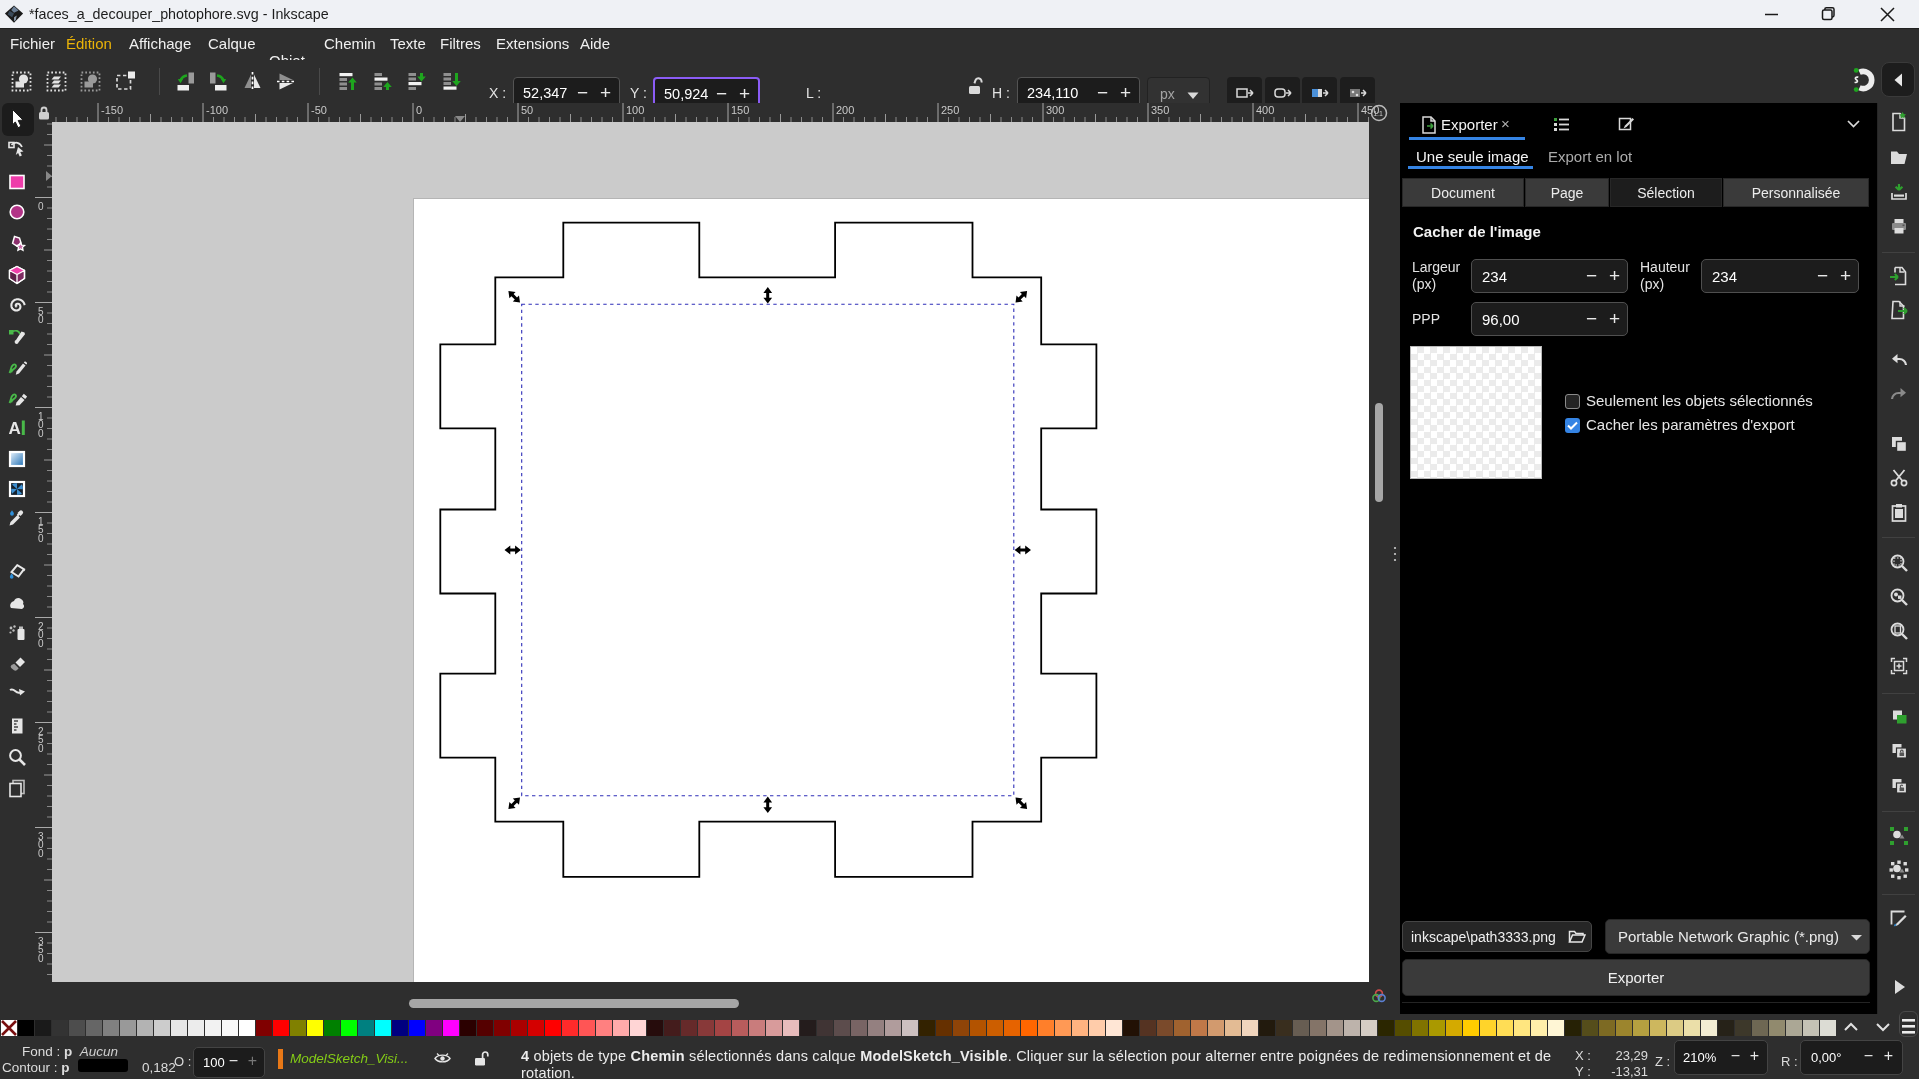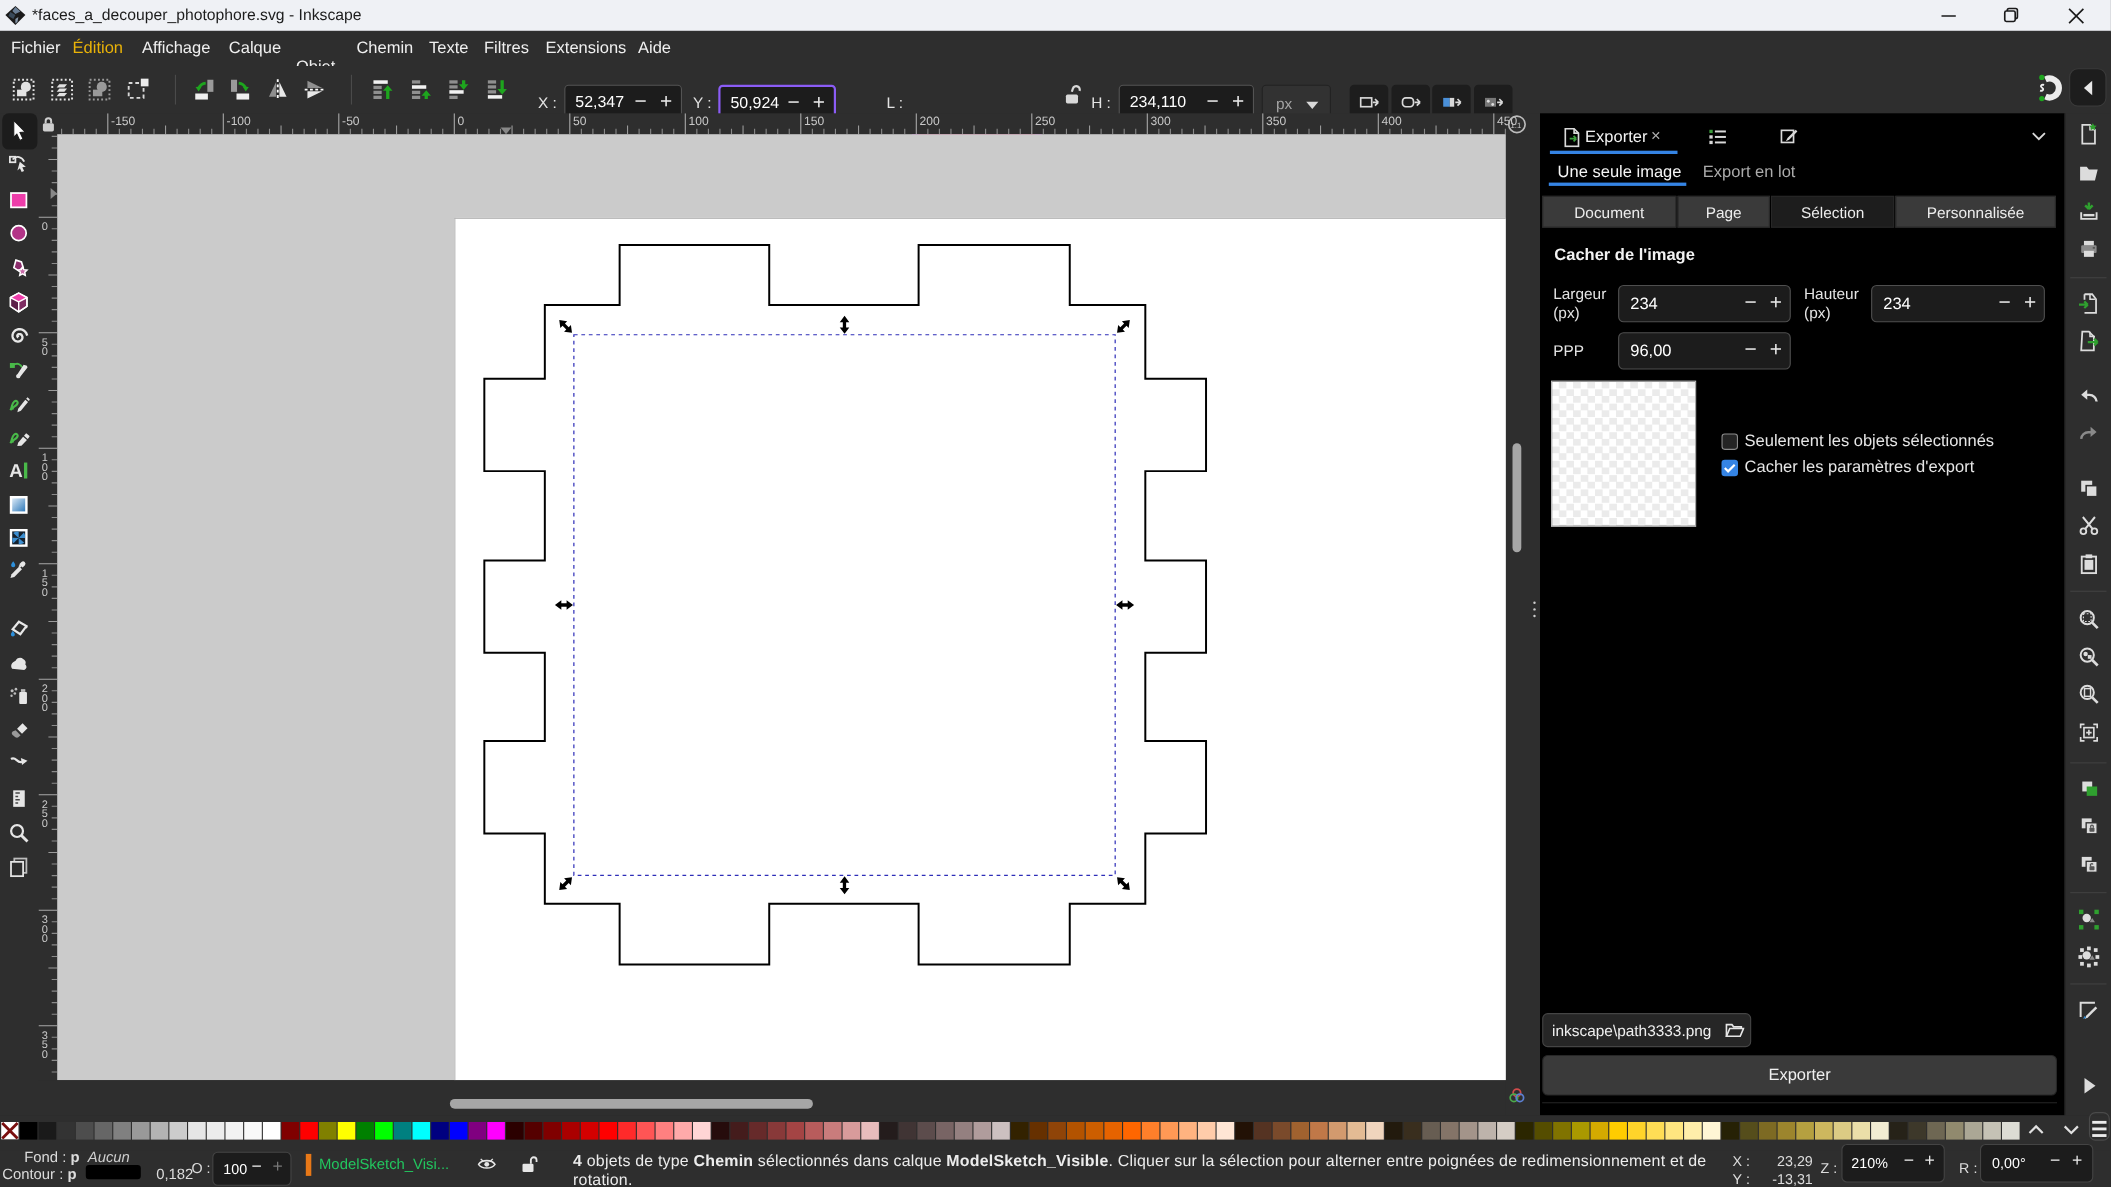--- a/index.html
+++ b/index.html
@@ -629,20 +629,26 @@
         <path d="M1 4.5 L4 7.5 L10 1.5" fill="none" stroke="#fff" stroke-width="2"></path>
       </svg>
 <div class="abs" style="left:186px;top:313px;font-size:15px;color:#e6e6e6;">Cacher les paramètres d'export</div>
 <div class="abs" style="left:2px;top:818px;width:190px;height:31px;background:#262626;border:1px solid #454545;border-radius:5px;">
         <div class="abs" style="left:8px;top:7px;font-size:14px;color:#f0f0f0;white-space:nowrap;">inkscape\path3333.png</div>
       </div>
 <svg class="ic" style="left:168px;top:826px" width="18" height="15" viewBox="0 0 18 15">
         <path d="M1.5 13 V2.5 h5 l1.5 2 h7 V6" fill="none" stroke="#e6e6e6" stroke-width="1.5"></path>
         <path d="M1.5 13 L4.5 6 h12.5 l-3 7z" fill="none" stroke="#e6e6e6" stroke-width="1.5"></path>
       </svg>
+<div class="abs" style="left:205px;top:816px;width:265px;height:35px;background:#3a3a3a;border:1px solid #272727;border-radius:5px;">
+        <div class="abs" style="left:12px;top:8px;font-size:15px;color:#ececec;">Portable Network Graphic (*.png)</div>
+        <svg class="ic" style="left:243px;top:13px" width="15" height="10" viewBox="0 0 15 10">
+          <path d="M2 2 l5.5 5.5 L13 2" fill="#d9d9d9"></path>
+        </svg>
+      </div>
 <div class="abs" style="left:2px;top:856px;width:468px;height:37px;background:#3a3a3a;border:1px solid #272727;border-radius:5px;color:#f0f0f0;font-size:15px;text-align:center;line-height:35px;">Exporter</div>
 <div class="abs" style="left:2px;top:899px;width:468px;height:1px;background:#242424;"></div>
 </div>
 <div class="abs" style="left:1877px;top:103px;width:42px;height:911px;background:#2e2e2e;border-left:1px solid #262626;">
 <svg class="ic" style="left:11px;top:9px" width="20" height="20" viewBox="0 0 20 20">
         <path d="M4 1.5 h7 l4.5 4.5 v12.5 h-11.5z" fill="none" stroke="#dcdcdc" stroke-width="1.6"></path>
         <path d="M11 1.5 v4.5 h4.5" fill="none" stroke="#dcdcdc" stroke-width="1.4"></path>
         <path d="M14 1 l1.2 2.4 2.6.4 -1.9 1.8.5 2.6 -2.4-1.2 -2.3 1.2.4-2.6 -1.9-1.8 2.6-.4z" fill="#2fa02f" transform="translate(1,-1) scale(.9)"></path>
       </svg>
 <svg class="ic" style="left:11px;top:44px" width="20" height="20" viewBox="0 0 20 20">
@@ -892,21 +898,21 @@
 <div class="abs" style="left:2px;top:14px;">Contour&nbsp;: <b>p</b></div>
 <div class="abs" style="left:78px;top:13px;width:50px;height:13px;background:#000;border-radius:3px;"></div>
 <div class="abs" style="left:142px;top:14px;">0,182</div>
 <div class="abs" style="left:174px;top:8px;font-size:13px;">O&nbsp;:</div>
 <div class="abs" style="left:193px;top:1px;width:72px;height:31px;background:#1c1c1c;border:1px solid #444;border-radius:5px;">
         <div class="abs" style="left:9px;top:7px;font-size:13px;color:#fff;">100</div>
         <div class="abs" style="right:26px;top:4px;font-size:16px;color:#e8e8e8;">−</div>
         <div class="abs" style="right:7px;top:4px;font-size:16px;color:#777;">+</div>
       </div>
 <div class="abs" style="left:278px;top:3px;width:5px;height:20px;background:#e87817;"></div>
-<div class="abs" style="left:290px;top:5px;font-size:13.5px;color:#22c55e;">ModelSketch_Visi...</div>
+<div class="abs" style="left:290px;top:5px;font-size:13.5px;color:#84cc16;font-style:italic;">ModelSketch_Visi...</div>
 <svg class="ic" style="left:434px;top:6px" width="17" height="13" viewBox="0 0 17 13">
         <path d="M1 6.5 C4 2 13 2 16 6.5 C13 11 4 11 1 6.5z" fill="none" stroke="#e6e6e6" stroke-width="1.4"></path>
         <circle cx="8.5" cy="6.5" r="2.2" fill="#e6e6e6"></circle>
         <path d="M3 1.5 l2 2 M14 1.5 l-2 2" stroke="#e6e6e6" stroke-width="1.2"></path>
       </svg>
 <svg class="ic" style="left:474px;top:4px" width="15" height="17" viewBox="0 0 15 17">
         <rect x="1" y="8" width="10" height="7.5" rx="1.2" fill="#e6e6e6"></rect>
         <path d="M8.6 8 V4.6 a2.6 2.6 0 0 1 5.2 0 V6.4" fill="none" stroke="#e6e6e6" stroke-width="1.7"></path>
       </svg>
 <div class="abs" style="left:521px;top:2px;font-size:14.5px;letter-spacing:0.18px;color:#ececec;white-space:nowrap;line-height:16.5px;"><b>4</b> objets de type <b>Chemin</b> sélectionnés dans calque <b>ModelSketch_Visible</b>. Cliquer sur la sélection pour alterner entre poignées de redimensionnement et de<br>rotation.</div>

